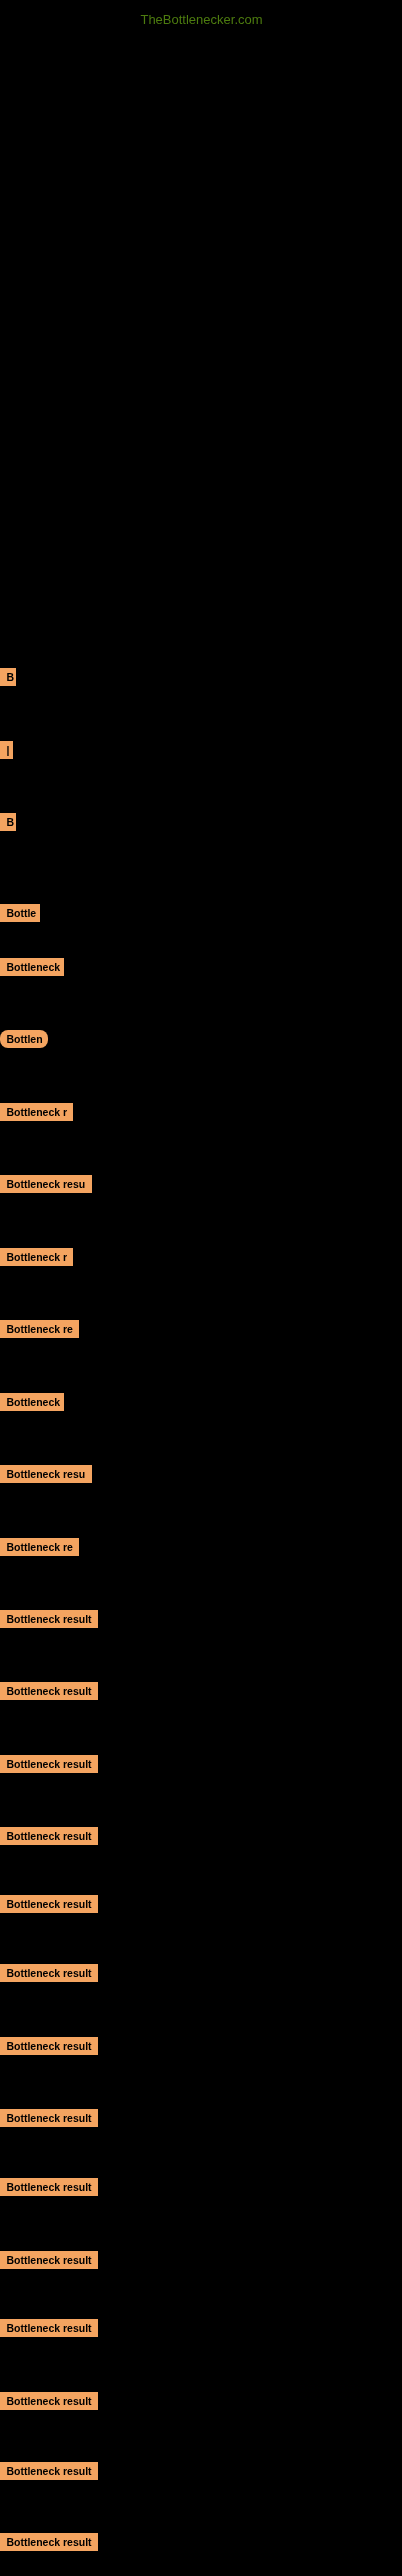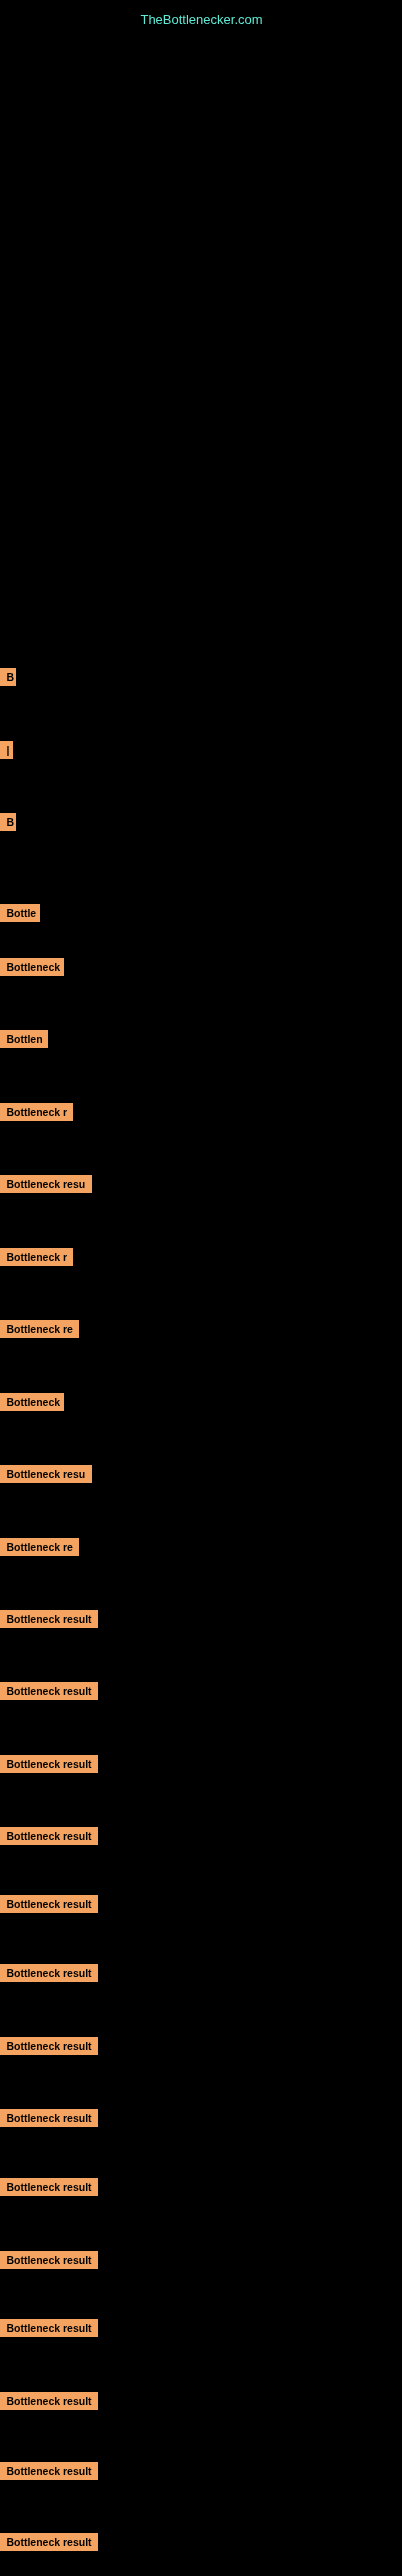--- a/index.html
+++ b/index.html
@@ -8,21 +8,21 @@
       box-sizing: border-box;
     }
     body {
       background-color: #000000;
       width: 403px;
       min-height: 2576px;
       font-family: Arial, sans-serif;
       position: relative;
     }
     .site-title {
-      color: #5eead4;
+      color: #4d7c0f;
       text-align: center;
       font-size: 13px;
       padding: 8px 0;
       position: absolute;
       top: 4px;
       left: 0;
       right: 0;
     }
     .bottleneck-label {
       background-color: #f4a460;
@@ -41,21 +41,21 @@
 <body>
 
 <div class="site-title">TheBottlenecker.com</div>
 
 <div id="labels-container">
     <div class="bottleneck-label" style="top: 668px; max-width: 16px;">B</div>
     <div class="bottleneck-label" style="top: 741px; max-width: 9.7px;">|</div>
     <div class="bottleneck-label" style="top: 813px; max-width: 16px;">B</div>
     <div class="bottleneck-label" style="top: 904px; max-width: 40px;">Bottle</div>
     <div class="bottleneck-label" style="top: 958px; max-width: 64px;">Bottleneck</div>
-    <div class="bottleneck-label" style="top: 1030px; max-width: 48px;">Bottlen</div>
+    <div class="bottleneck-label" style="top: 1030px; max-width: 48px; border-radius: 8px;">Bottlen</div>
     <div class="bottleneck-label" style="top: 1103px; max-width: 76px;">Bottleneck r</div>
     <div class="bottleneck-label" style="top: 1175px; max-width: 93px;">Bottleneck resu</div>
     <div class="bottleneck-label" style="top: 1248px; max-width: 76px;">Bottleneck r</div>
     <div class="bottleneck-label" style="top: 1320px; max-width: 85px;">Bottleneck re</div>
     <div class="bottleneck-label" style="top: 1393px; max-width: 64px;">Bottleneck</div>
     <div class="bottleneck-label" style="top: 1465px; max-width: 93px;">Bottleneck resu</div>
     <div class="bottleneck-label" style="top: 1538px; max-width: 85px;">Bottleneck re</div>
     <div class="bottleneck-label" style="top: 1610px; max-width: 109px;">Bottleneck result</div>
     <div class="bottleneck-label" style="top: 1682px; max-width: 109px;">Bottleneck result</div>
     <div class="bottleneck-label" style="top: 1755px; max-width: 109px;">Bottleneck result</div>

